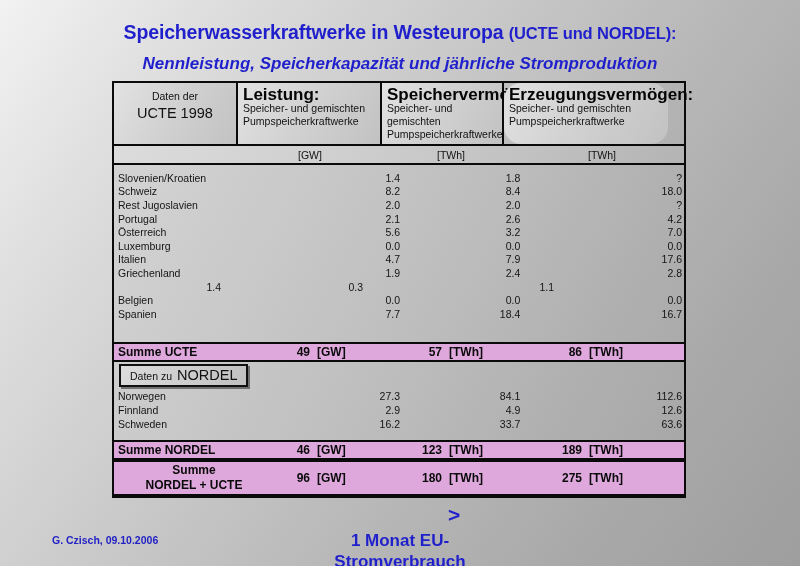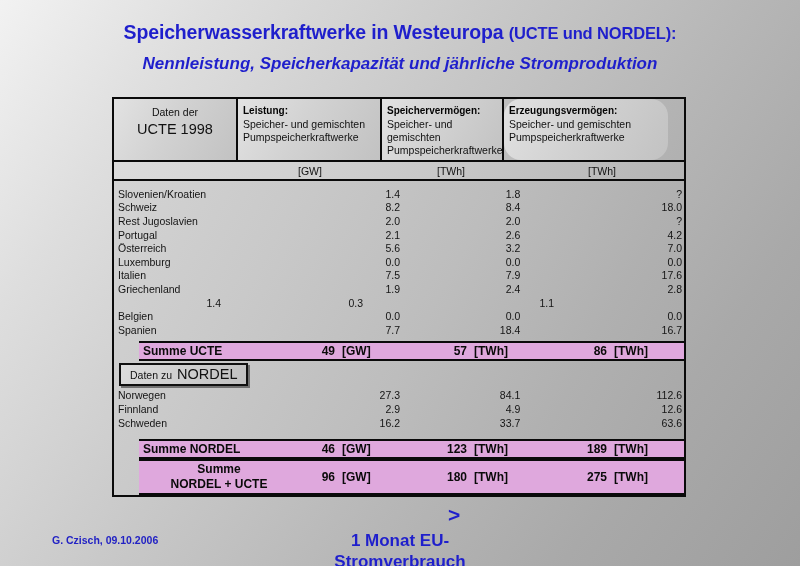--- a/index.html
+++ b/index.html
@@ -35,81 +35,80 @@
     font-weight: bold;
     font-style: italic;
     line-height: 23px;
     margin-top: 1px;
     white-space: nowrap;
   }
 
   
   .table-wrap {
     position: absolute;
-    left: 112px; top: 97px;
+    left: 112px; top: 81px;
     width: 574px;
     border: 2px solid #0a0a0a;
     background: linear-gradient(118deg, #d6d6d6 0%, #c9c9c9 30%, #bdbdbd 55%, #b0b0b0 78%, #a6a6a6 100%);
   }
 
   
   .hdr-row { display: flex; border-bottom: 2px solid #0a0a0a; }
   .hdr-cell {
     padding: 4px 5px 3px 5px;
     background: linear-gradient(120deg, #e2e2e2 0%, #d2d2d2 45%, #c2c2c2 100%);
     border-right: 2px solid #0a0a0a;
     min-height: 46px;
   }
   .hdr-cell:last-child { border-right: none; }
   .hdr-c0 { width: 124px; text-align: center; padding-top: 6px; }
   .hdr-c1 { width: 144px; }
   .hdr-c2 { width: 122px; }
   .hdr-c3 { width: 164px; border-radius: 17px; }
   .hdr-daten { font-size: 10.5px; color: #111; line-height: 14px; }
   .hdr-ucte { font-size: 14.5px; color: #111; line-height: 19px; margin-top: 1px; }
-  .hdr-strong { font-size: 10px; font-weight: bold; color: #050505; line-height: 15px; }
+  .hdr-strong { font-size: 17px; font-weight: bold; color: #050505; line-height: 15px; }
   .hdr-sub { font-size: 10.5px; color: #111; line-height: 13px; }
 
   
   .units-row {
     display: flex;
     height: 19px;
     align-items: center;
     border-bottom: 2px solid #0a0a0a;
     background: linear-gradient(120deg, #dcdcdc 0%, #cfcfcf 40%, #c0c0c0 75%, #b4b4b4 100%);
     font-size: 10.5px;
     color: #111;
   }
   .units-row .u0 { width: 124px; }
   .units-row .u1 { width: 144px; text-align: center; }
   .units-row .u2 { width: 138px; text-align: center; }
   .units-row .u3 { width: 164px; text-align: center; }
 
   
-  .data-block { padding: 6px 0 4px 0; }
+  .data-block { padding: 6px 0 21px 0; }
   .drow { display: flex; height: 13.6px; font-size: 10.5px; color: #141414; align-items: center; }
   .dc-name { width: 230px; padding-left: 4px; white-space: nowrap; }
   .dc-num  { width: 107px; text-align: right; }
   .dc-gap  { width: 37px; }
   .dc-num2 { width: 105px; text-align: right; }
   .dc-gap2 { width: 37px; }
   .dc-num3 { width: 156px; text-align: right; padding-right: 2px; }
 
   
   .sum-row {
     display: flex;
     align-items: center;
     background: #dfa8dd;
     border-top: 2px solid #0a0a0a;
     border-bottom: 2px solid #0a0a0a;
     height: 20px;
     font-size: 12px;
     font-weight: bold;
     color: #0a0a0a;
-    margin-left: 25px;
   }
   .sum-row.tall { height: 36px; }
   .sum-label { width: 160px; padding-left: 4px; }
   .sum-label.ctr { text-align: center; line-height: 15px; width: 160px; padding-left: 0; }
   .sum-val { width: 36px; text-align: right; }
   .sum-unit { width: 62px; padding-left: 7px; }
   .sum-val2 { width: 70px; text-align: right; }
   .sum-unit2 { width: 62px; padding-left: 7px; }
   .sum-val3 { width: 78px; text-align: right; }
   .sum-unit3 { padding-left: 7px; }
@@ -249,21 +248,21 @@
       <div class="drow">
         <div class="dc-name">Luxemburg</div>
         <div class="dc-num">0.0</div>
         <div class="dc-gap"></div>
         <div class="dc-num2">0.0</div>
         <div class="dc-gap2"></div>
         <div class="dc-num3">0.0</div>
       </div>
       <div class="drow">
         <div class="dc-name">Italien</div>
-        <div class="dc-num">7.5</div>
+        <div class="dc-num">4.7</div>
         <div class="dc-gap"></div>
         <div class="dc-num2">7.9</div>
         <div class="dc-gap2"></div>
         <div class="dc-num3">17.6</div>
       </div>
       <div class="drow">
         <div class="dc-name">Griechenland</div>
         <div class="dc-num">1.9</div>
         <div class="dc-gap"></div>
         <div class="dc-num2">2.4</div>

